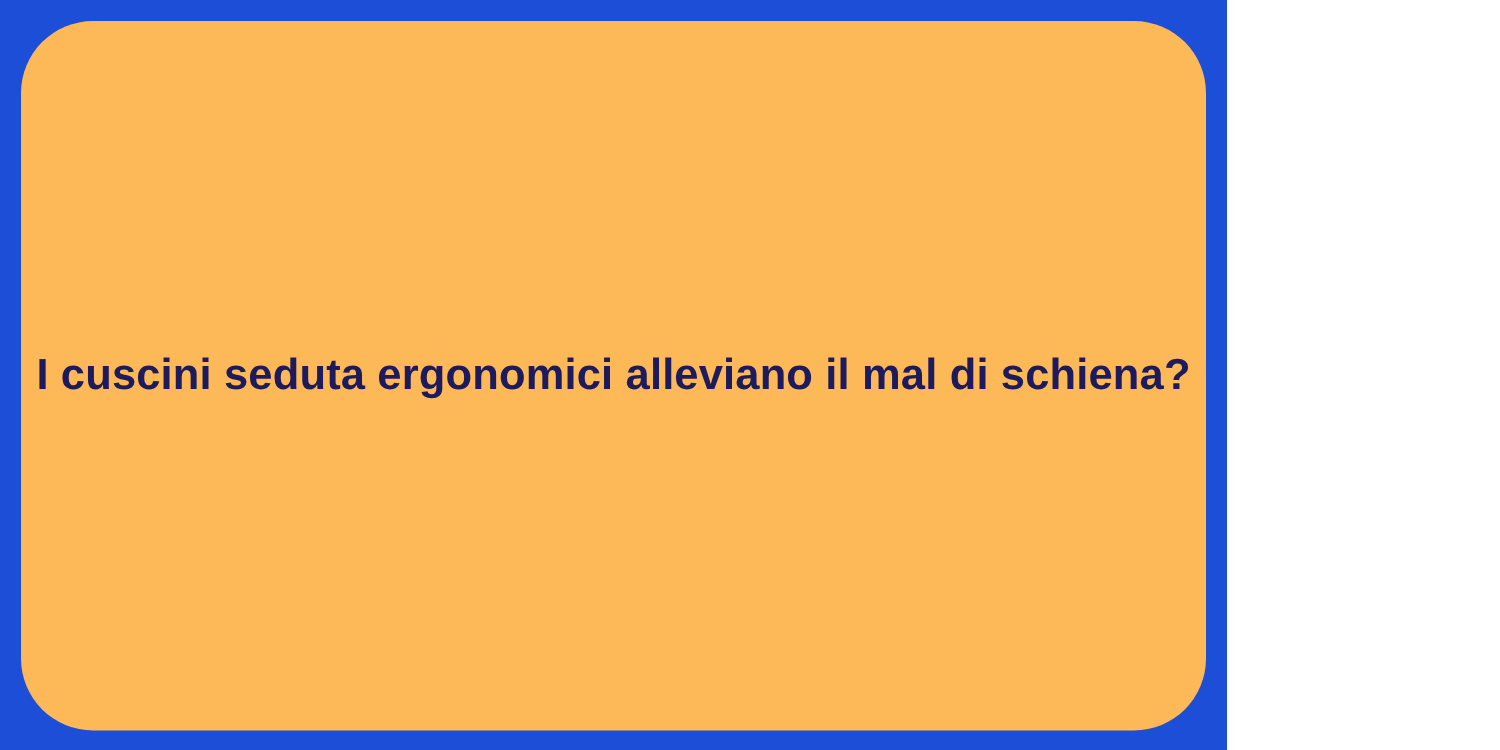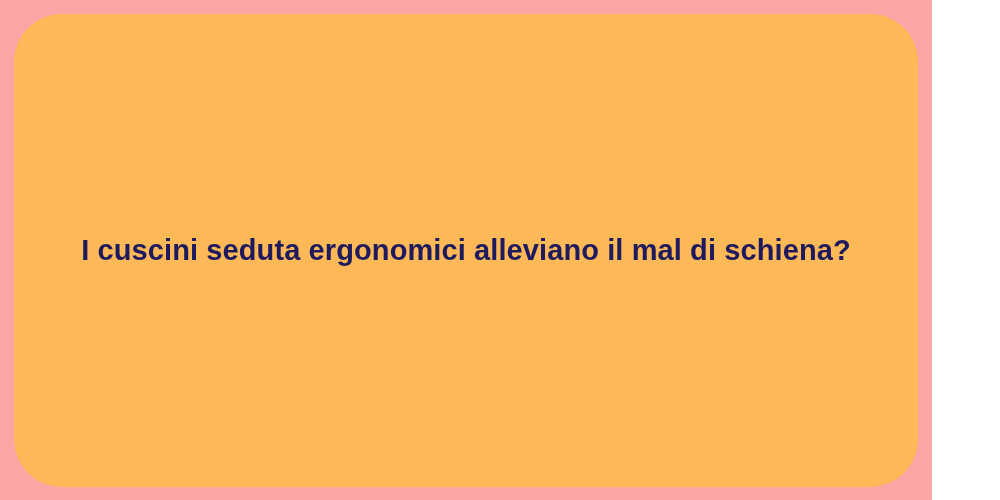--- a/index.html
+++ b/index.html
@@ -12,23 +12,23 @@
     height: 500px;
     overflow: hidden;
     font-family: "Liberation Sans", sans-serif;
     background: #ffffff;
   }
 
   
   .banner-frame {
     position: relative;
     box-sizing: border-box;
-    width: 932px;
+    width: 818px;
     height: 500px;
-    background: #fca5a5;
+    background: #1d4ed8;
     padding: 14px 14px 13px 14px;
   }
 
   
   .banner-card {
     box-sizing: border-box;
     width: 100%;
     height: 100%;
     background: #fdb857;
     border-radius: 48px;

